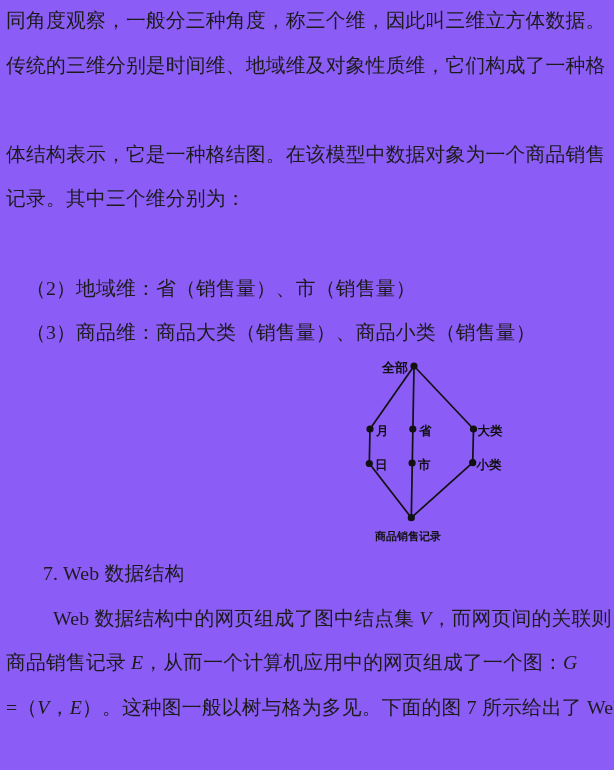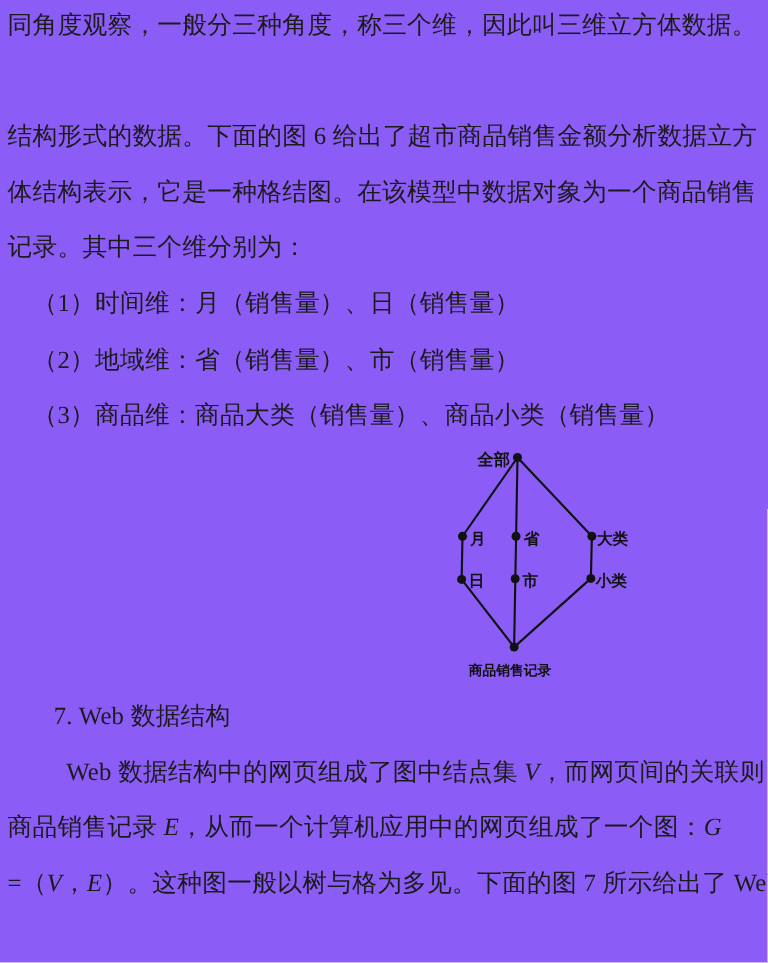--- a/index.html
+++ b/index.html
@@ -41,25 +41,24 @@
   .node-label { font-size: 12.5px; }
   .top-label { font-size: 13px; }
   .cap-label { font-size: 11px; }
 </style>
 </head>
 <body>
 
 <div class="page">
 
   <div class="ln" style="top:8px">同角度观察，一般分三种角度，称三个维，因此叫三维立方体数据。</div>
-  <div class="ln" style="top:97px">结构形式的数据。下面的图 6 给出了超市商品销售金额分析数据立方</div>
+  <div class="ln" style="top:53px">传统的三维分别是时间维、地域维及对象性质维，它们构成了一种格</div>
   <div class="ln" style="top:186px">记录。其中三个维分别为：</div>
   <div class="ln" style="top:142px">体结构表示，它是一种格结图。在该模型中数据对象为一个商品销售</div>
 
-  <div class="ln ind-list" style="top:231px">（1）时间维：月（销售量）、日（销售量）</div>
   <div class="ln ind-list" style="top:276px">（2）地域维：省（销售量）、市（销售量）</div>
   <div class="ln ind-list" style="top:320px">（3）商品维：商品大类（销售量）、商品小类（销售量）</div>
 
   <svg class="diagram" width="190" height="205" viewBox="0 0 190 205" xmlns="http://www.w3.org/2000/svg">
 
     <g stroke="#111111" stroke-width="1.7">
       <line x1="84" y1="16" x2="40" y2="79"></line>
       <line x1="84" y1="16" x2="143.5" y2="79"></line>
       <line x1="84" y1="16" x2="81.3" y2="167.7"></line>
       <line x1="40" y1="79" x2="39.3" y2="113.5"></line>

